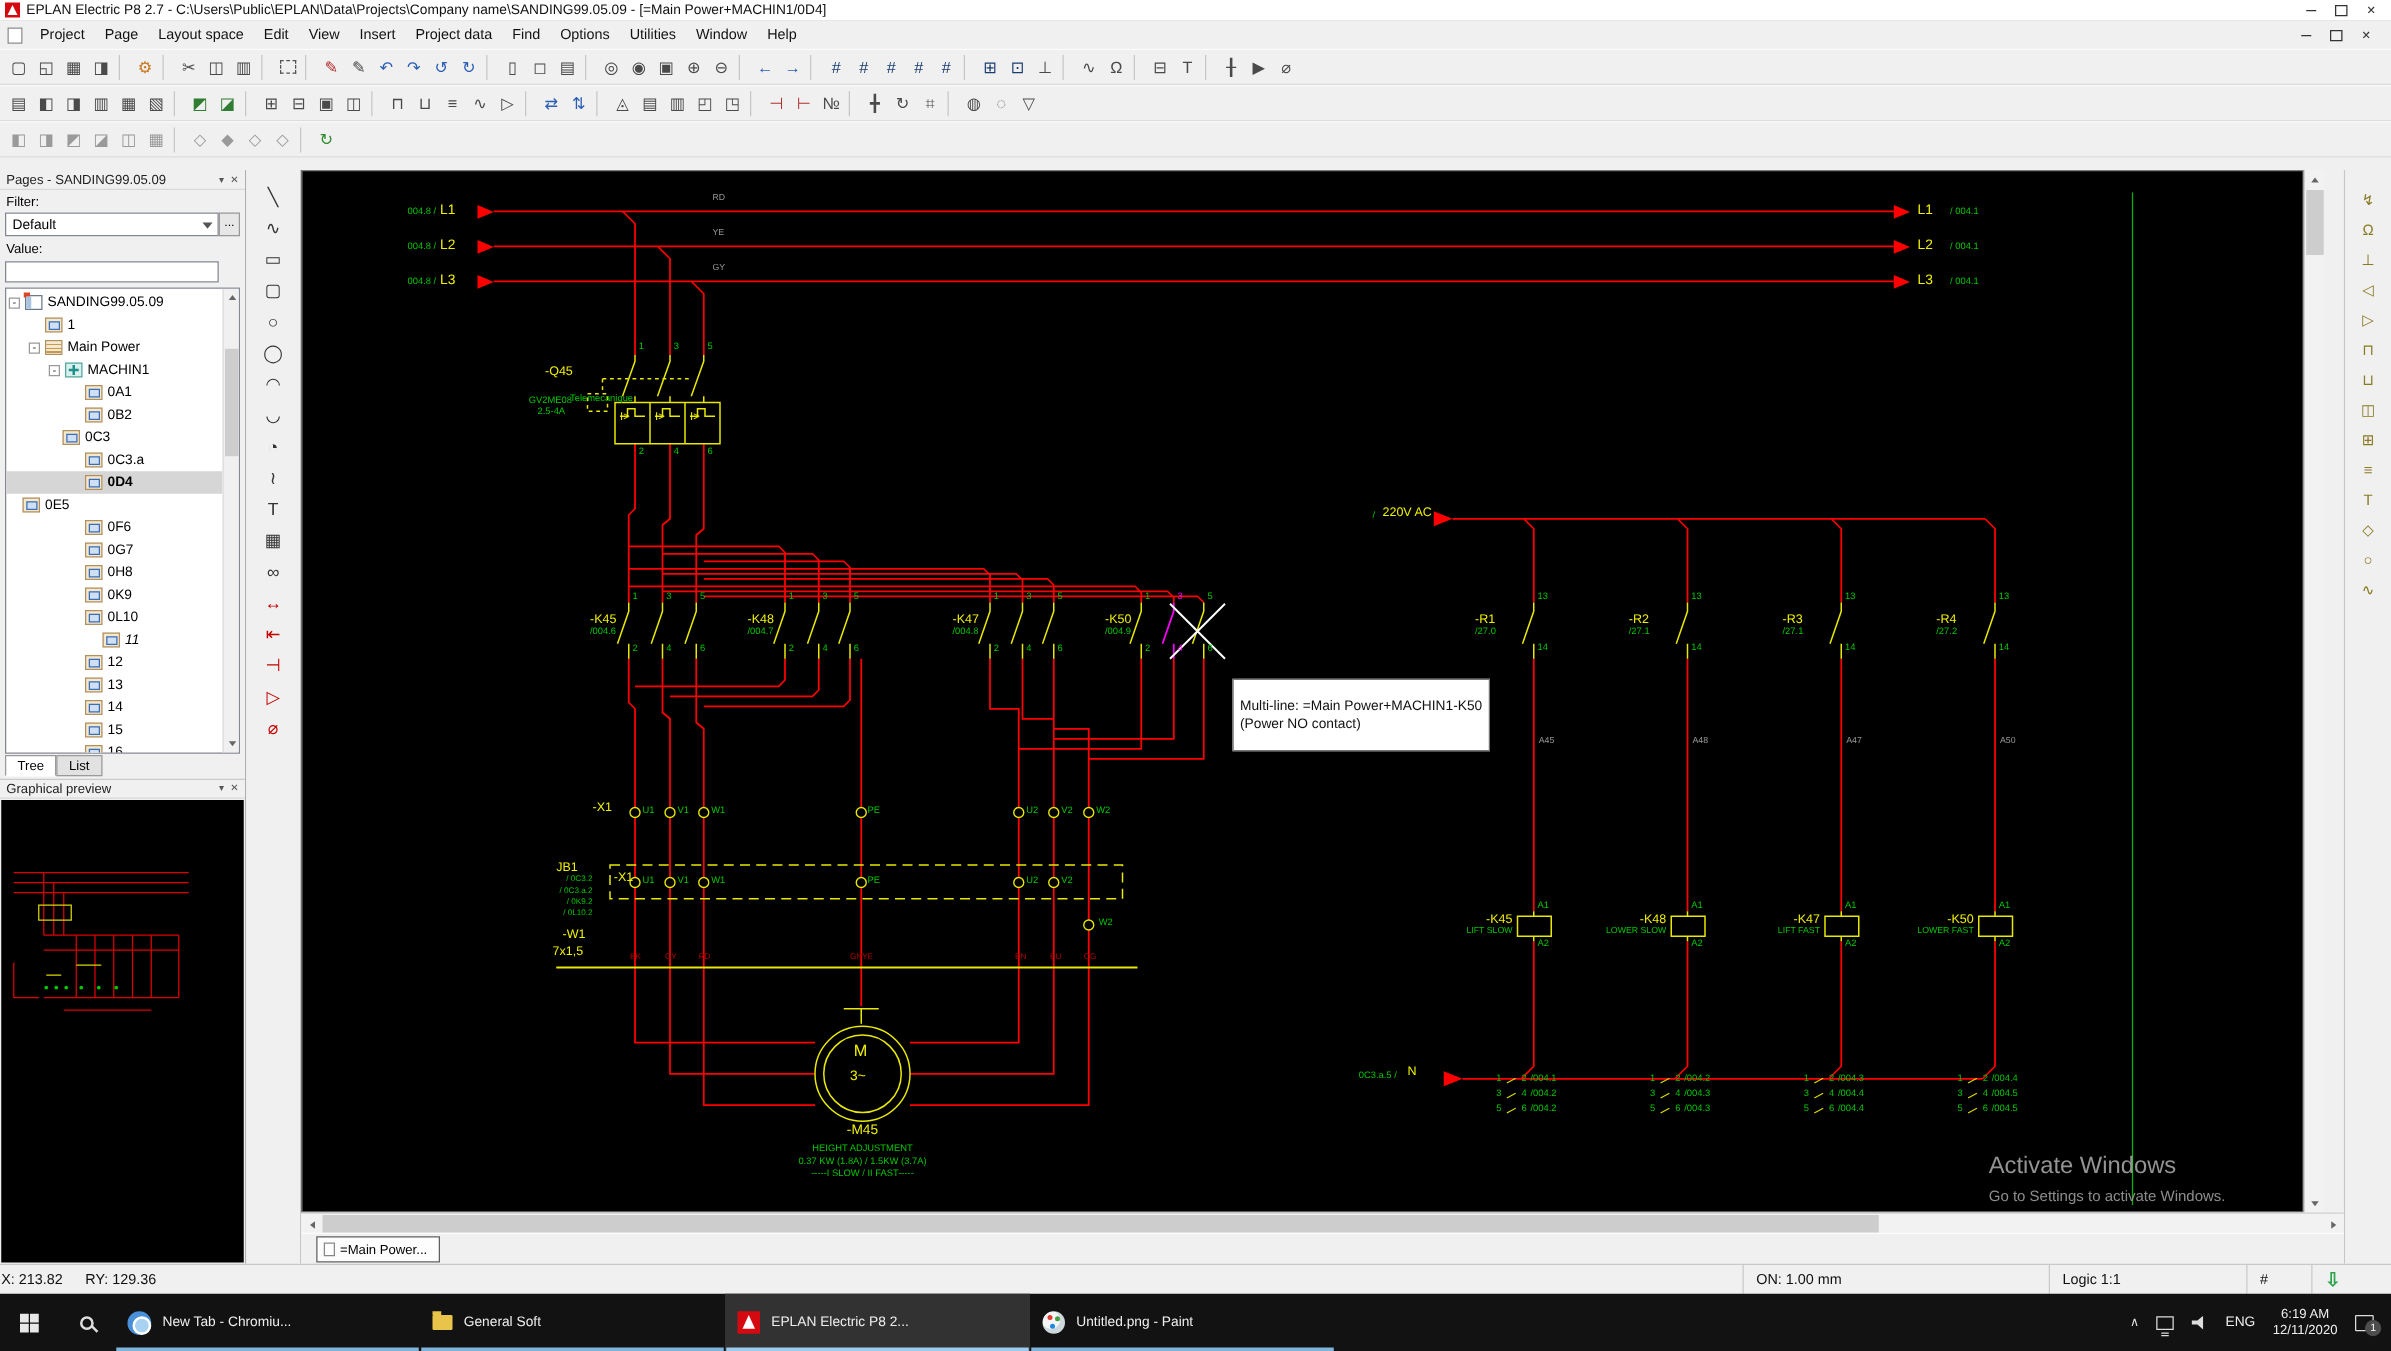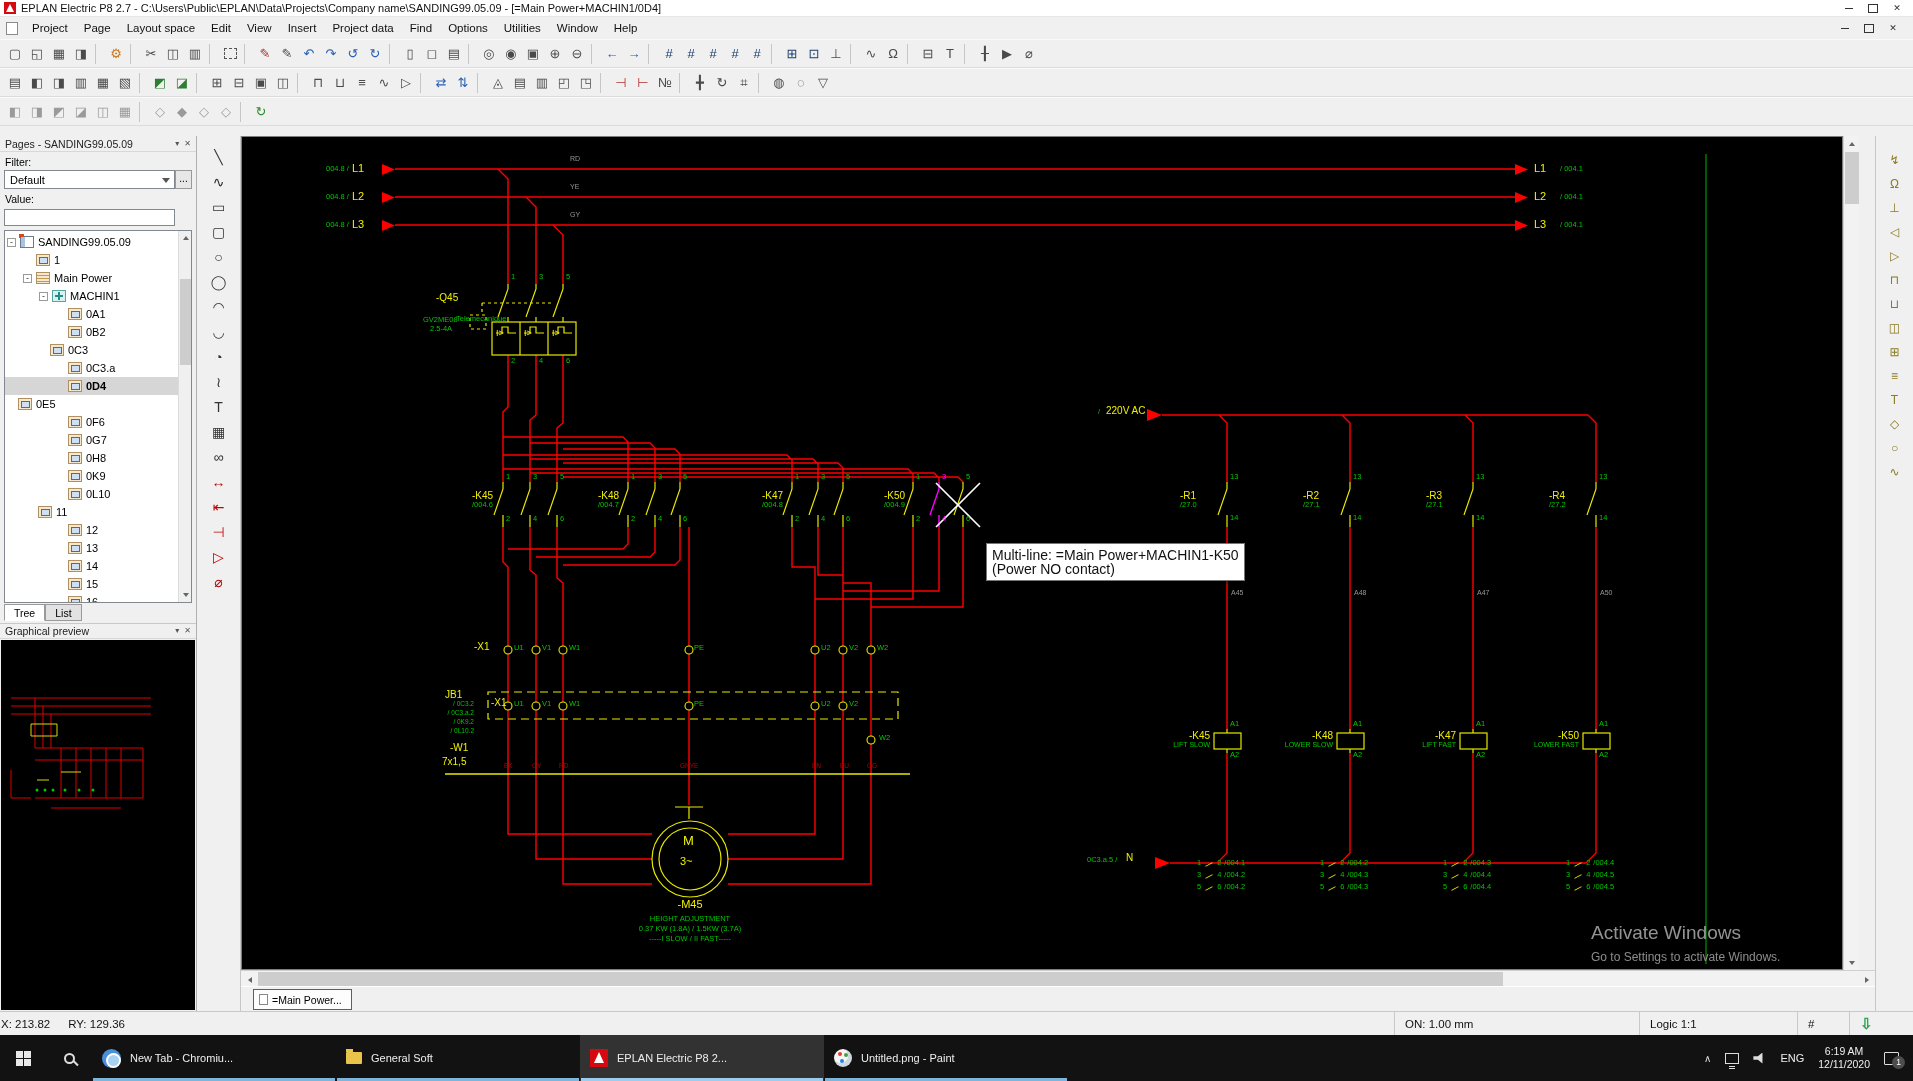--- a/index.html
+++ b/index.html
@@ -103,21 +103,21 @@
   .coil-label .ref { color:#00c800; font-size:7px; line-height:8px; }
   .aterm { position:absolute; top:0; }
   .aterm .ct-t { position:absolute; top:583px; left:3px; }
   .aterm .ct-b { position:absolute; top:614px; left:3px; }
   .rterm .ct-t { position:absolute; top:336px; left:3px; }
   .rterm .ct-b { position:absolute; top:377px; left:3px; }
   .crossref { position:absolute; display:flex; gap:3px; align-items:center; }
   .crossref span { color:#00c800; font-size:7.5px; line-height:8px; }
   .crg { width:10px; height:7px; position:relative; }
   .crg::after { content:""; position:absolute; left:1px; bottom:2px; width:8px; height:1px; background:#d8d800; transform:rotate(-28deg); }
-  .tooltip { position:absolute; left:744px; top:406px; background:#fff; border:1px solid #767676; font-size:14px; line-height:14px; color:#111; padding:4px 5px; white-space:nowrap; box-shadow:2px 2px 3px rgba(0,0,0,.4); }
+  .tooltip { position:absolute; left:744px; top:406px; background:#fff; border:1px solid #767676; font-size:11px; line-height:14px; color:#111; padding:14px 5px; white-space:nowrap; box-shadow:2px 2px 3px rgba(0,0,0,.4); }
   .watermark1 { position:absolute; left:1350px; top:786px; font-size:19px; color:#b8b8b8; opacity:.8; z-index:6; pointer-events:none; }
   .watermark2 { position:absolute; left:1350px; top:814px; font-size:12px; color:#a5a5a5; opacity:.85; z-index:6; pointer-events:none; }
 
   
   .statusbar { position:absolute; left:0; top:1011px; width:1913px; height:24px; background:#f0f0f0; border-top:1px solid #c9c9c9; display:flex; align-items:center; font-size:11.5px; color:#111; }
   .sb-cell { height:100%; display:flex; align-items:center; padding-left:10px; border-left:1px solid #c9c9c9; flex:none; }
   .sb-pos { flex:1; border-left:none; padding-left:1px; gap:18px; display:flex; }
   .dl-arrow { color:#2ea44f; font-size:15px; font-weight:bold; }
   .taskbar { position:absolute; left:0; top:1035px; width:1913px; height:46px; background:#121212; display:flex; align-items:stretch; color:#eee; }
   .tb-btn { width:46px; display:flex; align-items:center; justify-content:center; flex:none; }
@@ -381,21 +381,21 @@
             <div class="tree-row" style="padding-left: 50px;">
             <span class="exp noe"></span>
             <span class="tico ic-page"></span>
             <span class="tlabel">0K9</span>
           </div>
             <div class="tree-row" style="padding-left: 50px;">
             <span class="exp noe"></span>
             <span class="tico ic-page"></span>
             <span class="tlabel">0L10</span>
           </div>
-            <div class="tree-row" style="padding-left: 20px;">
+            <div class="tree-row" style="padding-left: 64px; font-style: italic;">
             <span class="exp noe"></span>
             <span class="tico ic-page"></span>
             <span class="tlabel">11</span>
           </div>
             <div class="tree-row" style="padding-left: 50px;">
             <span class="exp noe"></span>
             <span class="tico ic-page"></span>
             <span class="tlabel">12</span>
           </div>
             <div class="tree-row" style="padding-left: 50px;">

